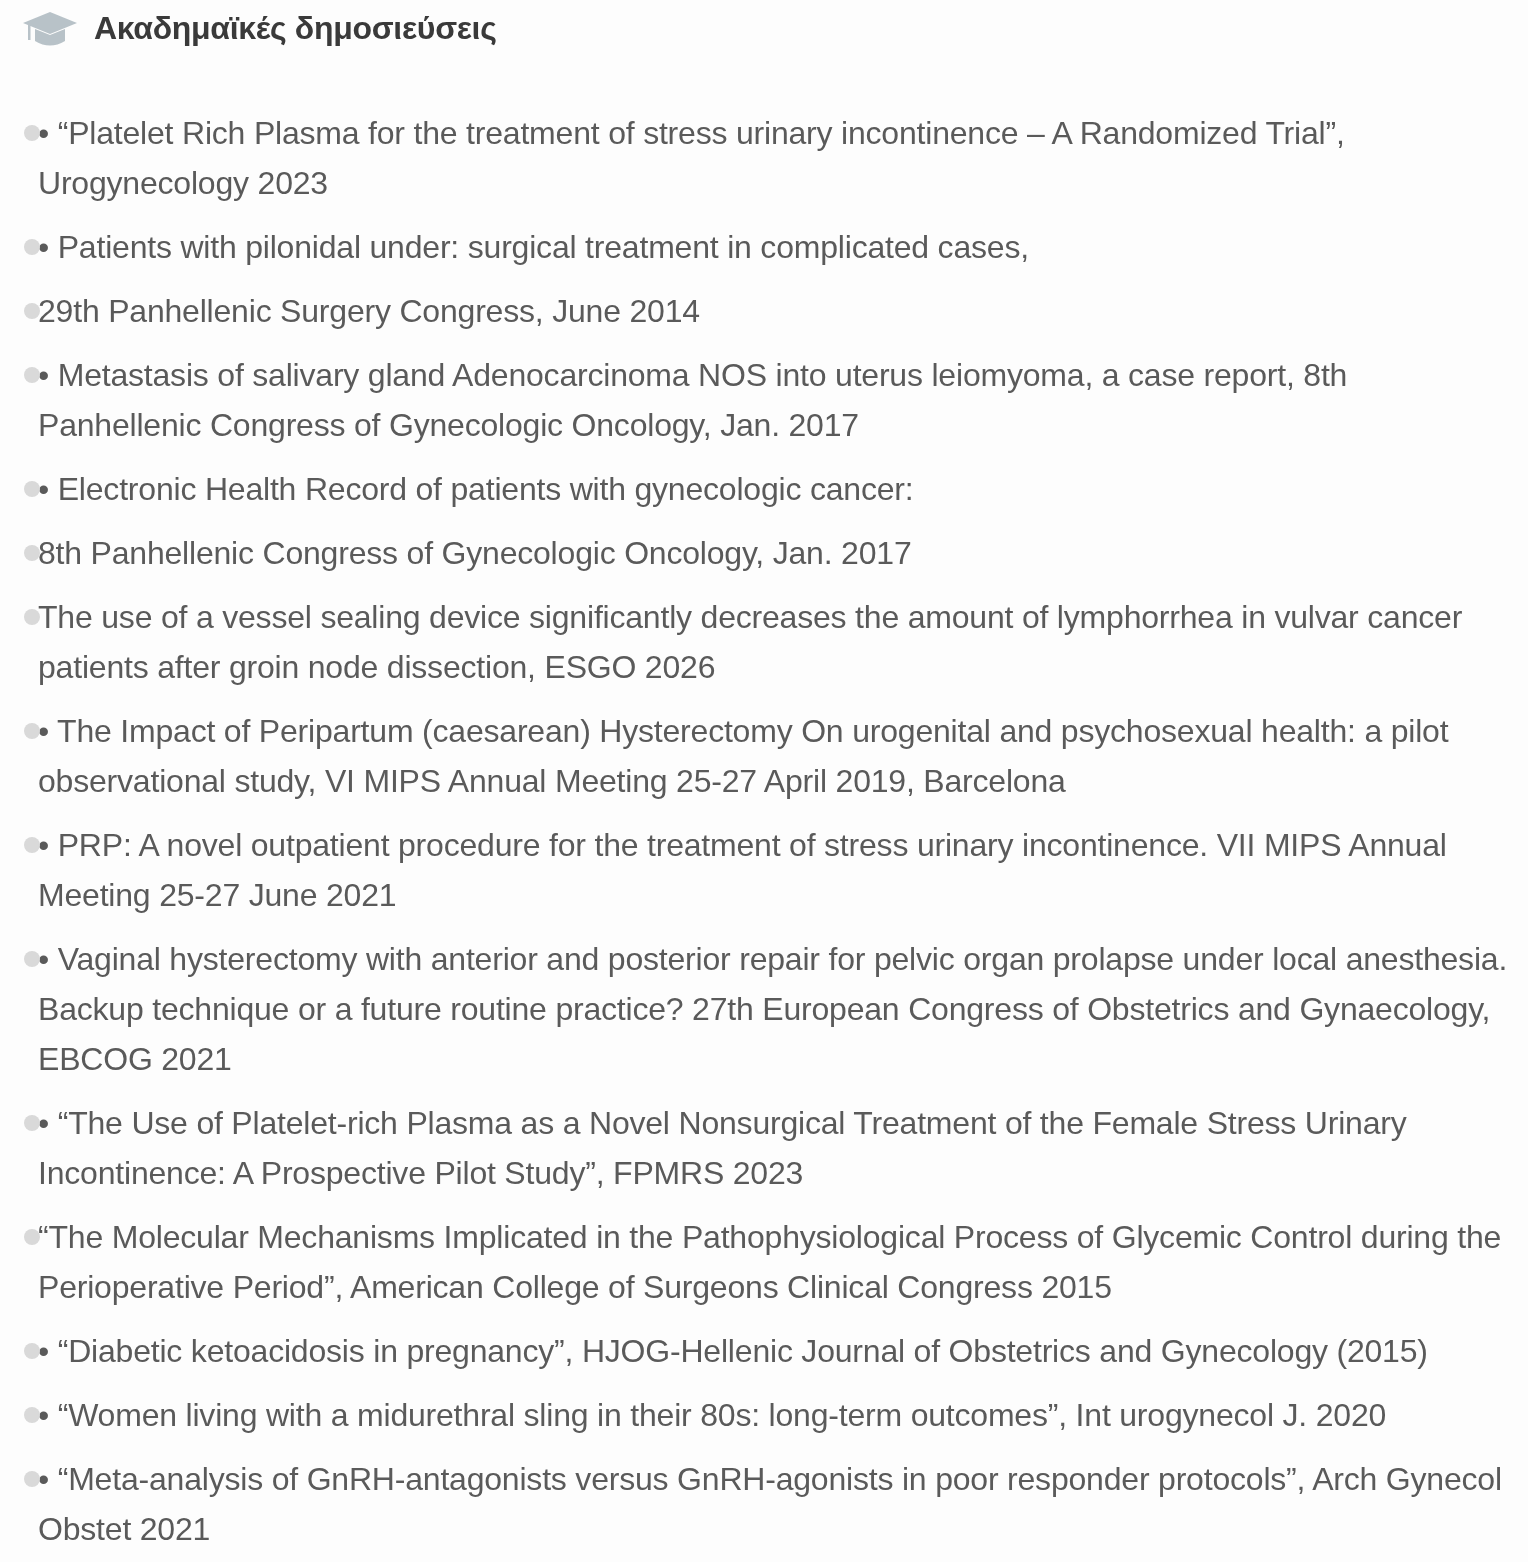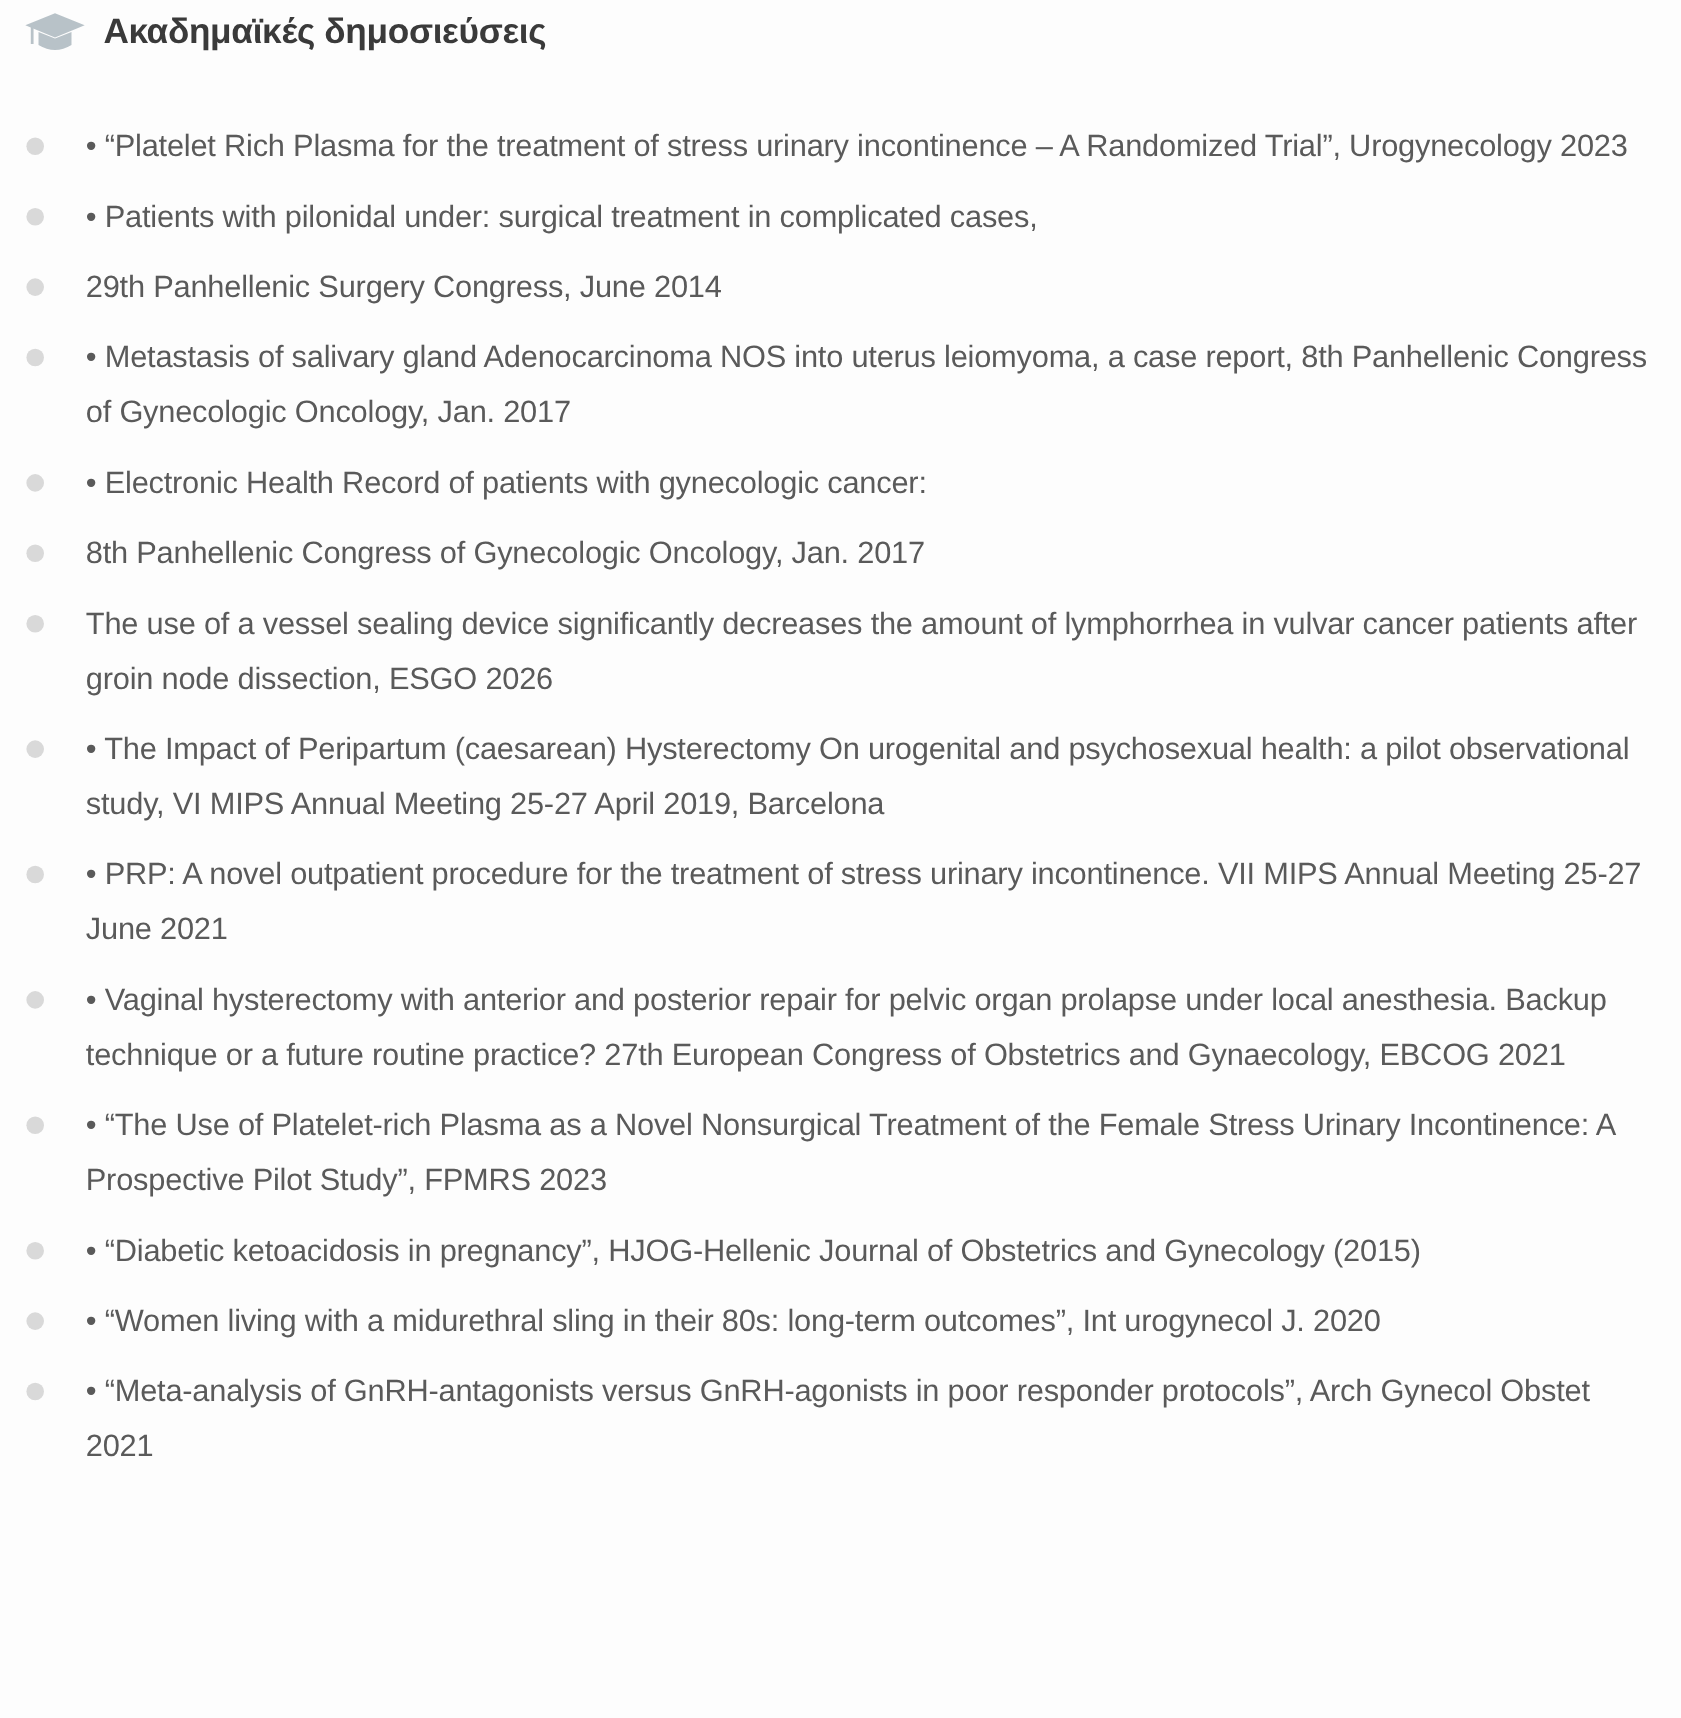--- a/index.html
+++ b/index.html
@@ -1,21 +1,21 @@
 <!DOCTYPE html>
 <html><head>
 <meta charset="utf-8">
 <style>
   html, body { margin: 0; padding: 0; background: #fdfdfd; }
   body { width: 1528px; height: 1562px; overflow: hidden; font-family: "Liberation Sans", sans-serif; }
   .header { position: absolute; left: 22px; top: 10px; display: flex; align-items: flex-start; height: 46px; }
   .cap { width: 56px; height: 40px; margin-right: 16px; }
   .title { font-size: 32px; font-weight: bold; color: #3a3a3a; letter-spacing: -0.3px; }
   ul.pubs { position: absolute; left: 0; top: 108px; margin: 0; padding: 0; list-style: none; width: 1528px; }
-  ul.pubs li { position: relative; padding-left: 78px; padding-right: 20px; font-size: 28px; line-height: 50px; color: #5a5a5a; margin-bottom: 14px; letter-spacing: -0.2px; }
+  ul.pubs li { position: relative; padding-left: 38px; padding-right: 20px; font-size: 32px; line-height: 50px; color: #5a5a5a; margin-bottom: 14px; letter-spacing: -0.2px; }
   ul.pubs li .dot { position: absolute; left: 24px; top: 17px; width: 16px; height: 16px; border-radius: 50%; background: #d9d9d9; }
 </style>
 </head>
 <body>
 
 <div class="header">
   <svg class="cap" viewBox="0 0 56 40">
     <polygon points="28,2 55,13 28,24 1,13" fill="#b8c2c8"></polygon>
     <path d="M13,19 L13,31 Q28,40 43,31 L43,19 L28,25 Z" fill="#b8c2c8"></path>
     <rect x="6" y="14" width="2.5" height="16" fill="#b8c2c8"></rect>
@@ -28,16 +28,17 @@
   <li><span class="dot"></span><span>• Patients with pilonidal under: surgical treatment in complicated cases,</span></li>
   <li><span class="dot"></span><span>29th Panhellenic Surgery Congress, June 2014</span></li>
   <li><span class="dot"></span><span>• Metastasis of salivary gland Adenocarcinoma NOS into uterus leiomyoma, a case report, 8th Panhellenic Congress of Gynecologic Oncology, Jan. 2017</span></li>
   <li><span class="dot"></span><span>• Electronic Health Record of patients with gynecologic cancer:</span></li>
   <li><span class="dot"></span><span>8th Panhellenic Congress of Gynecologic Oncology, Jan. 2017</span></li>
   <li><span class="dot"></span><span>The use of a vessel sealing device significantly decreases the amount of lymphorrhea in vulvar cancer patients after groin node dissection, ESGO 2026</span></li>
   <li><span class="dot"></span><span>• The Impact of Peripartum (caesarean) Hysterectomy On urogenital and psychosexual health: a pilot observational study, VI MIPS Annual Meeting 25-27 April 2019, Barcelona</span></li>
   <li><span class="dot"></span><span>• PRP: A novel outpatient procedure for the treatment of stress urinary incontinence. VII MIPS Annual Meeting 25-27 June 2021</span></li>
   <li><span class="dot"></span><span>• Vaginal hysterectomy with anterior and posterior repair for pelvic organ prolapse under local anesthesia. Backup technique or a future routine practice? 27th European Congress of Obstetrics and Gynaecology, EBCOG 2021</span></li>
   <li><span class="dot"></span><span>• “The Use of Platelet-rich Plasma as a Novel Nonsurgical Treatment of the Female Stress Urinary Incontinence: A Prospective Pilot Study”, FPMRS 2023</span></li>
+  <li><span class="dot"></span><span>“The Molecular Mechanisms Implicated in the Pathophysiological Process of Glycemic Control during the Perioperative Period”, American College of Surgeons Clinical Congress 2015</span></li>
   <li><span class="dot"></span><span>• “Diabetic ketoacidosis in pregnancy”, HJOG-Hellenic Journal of Obstetrics and Gynecology (2015)</span></li>
   <li><span class="dot"></span><span>• “Women living with a midurethral sling in their 80s: long-term outcomes”, Int urogynecol J. 2020</span></li>
   <li><span class="dot"></span><span>• “Meta-analysis of GnRH-antagonists versus GnRH-agonists in poor responder protocols”, Arch Gynecol Obstet 2021</span></li>
 </ul>
 
 </body></html>

